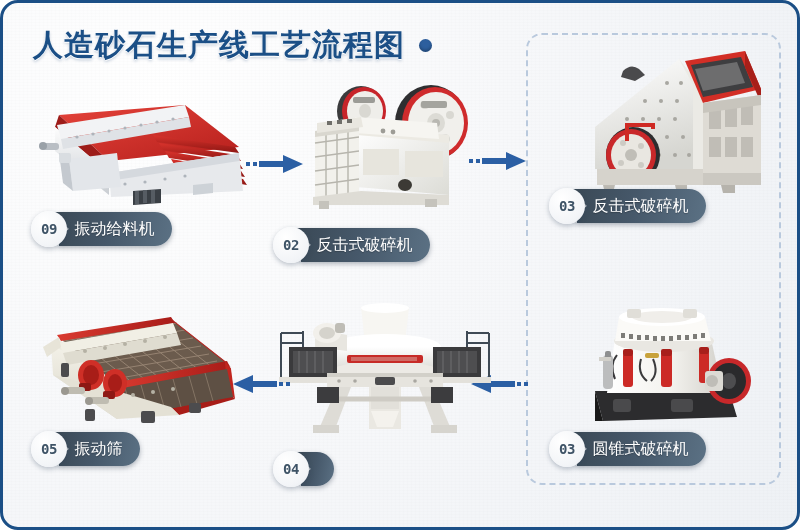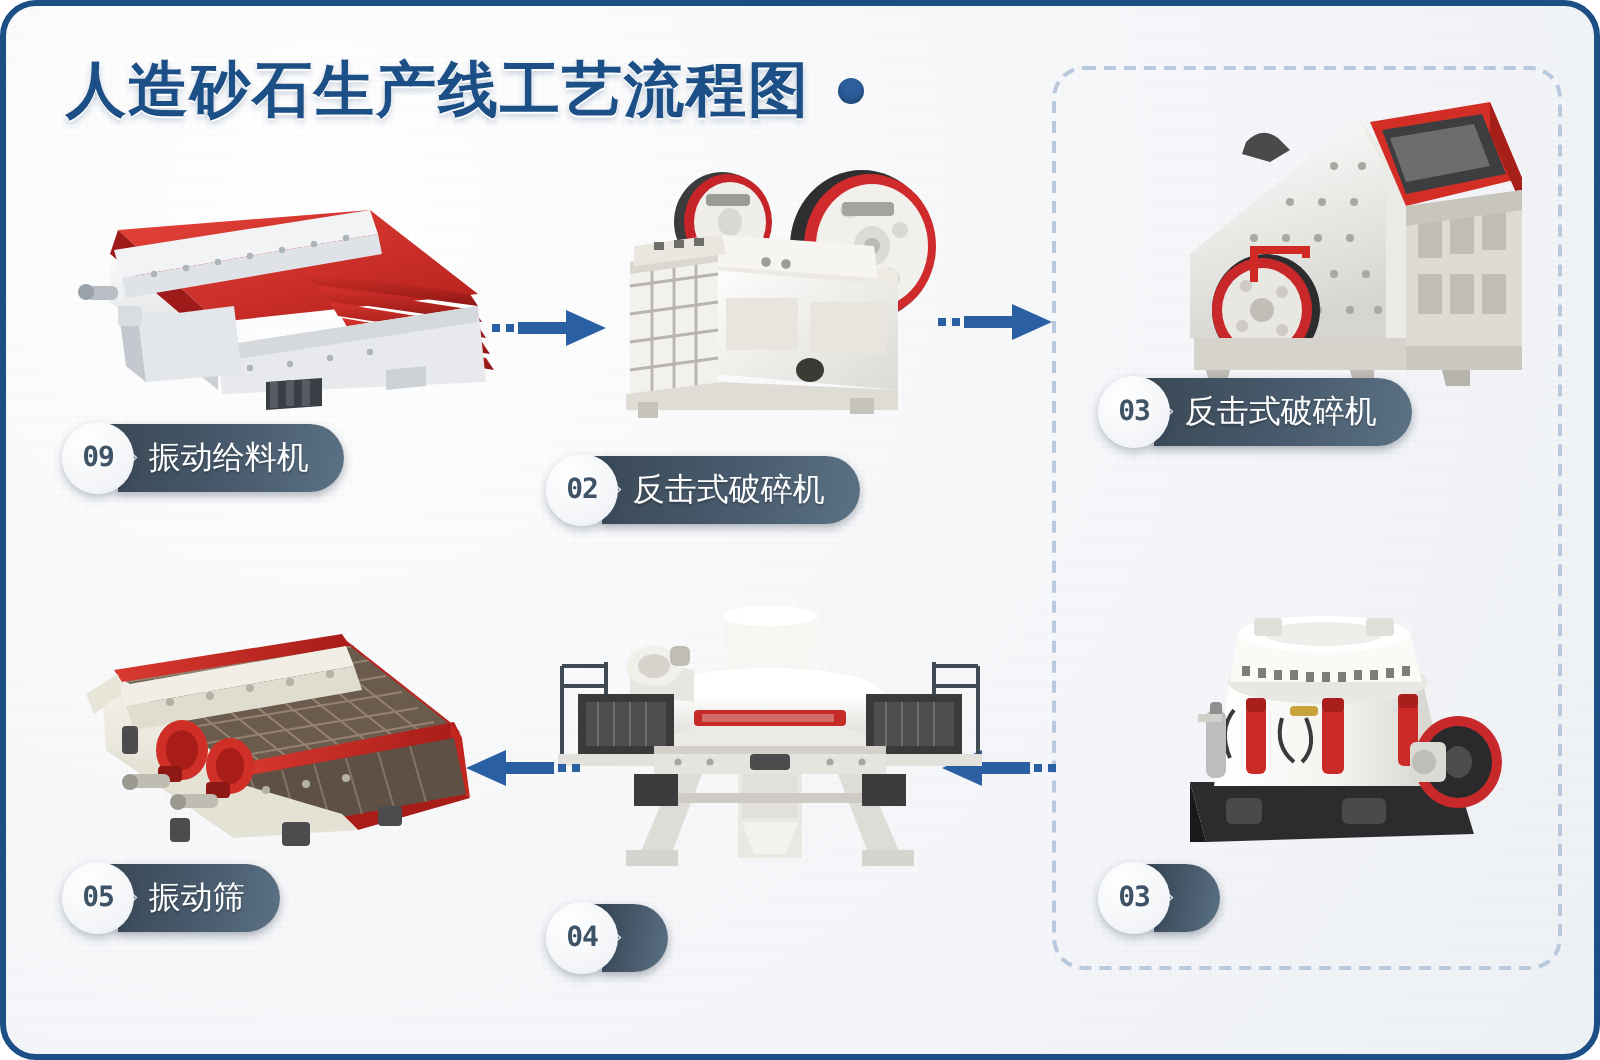--- a/index.html
+++ b/index.html
@@ -408,20 +408,21 @@
       <circle cx="133" cy="86" r="6" fill="#bfbdb7"></circle>
 
       <path d="M20 62 h12 v4 h-12 z" fill="#d2d0ca"></path>
     </svg>
   </div>
 
   <div class="badge" style="left:546px;top:428px;">
     <div class="num">03</div>
     <div class="pill">
       <span class="chev">›</span>
+      <span class="ptxt">圆锥式破碎机</span>
     </div>
   </div>
 
   <div class="arrow left" style="left:466px;top:368px;">
     <span class="dots">
         <i></i>
         <i></i>
       </span>
     <svg width="48" height="26" viewBox="0 0 48 26">
       <path d="M46 10 H22 V4 L2 13 L22 22 V16 H46 Z" fill="#2b5fa4"></path>

